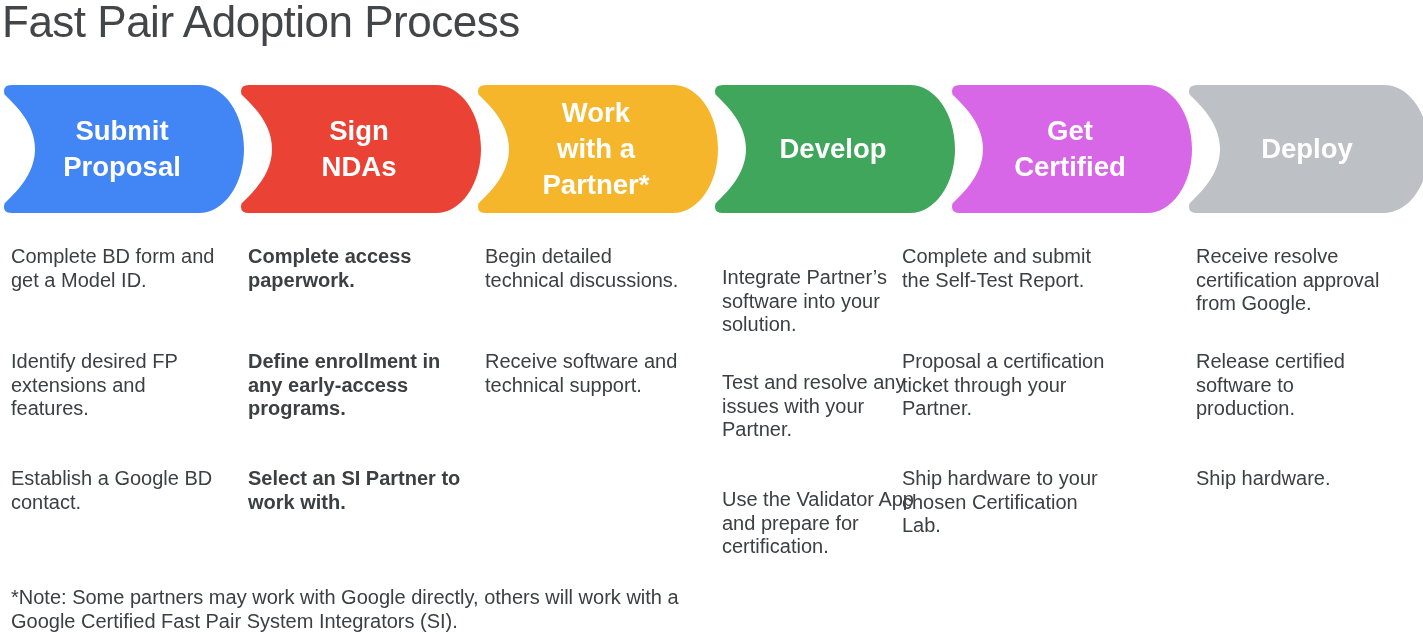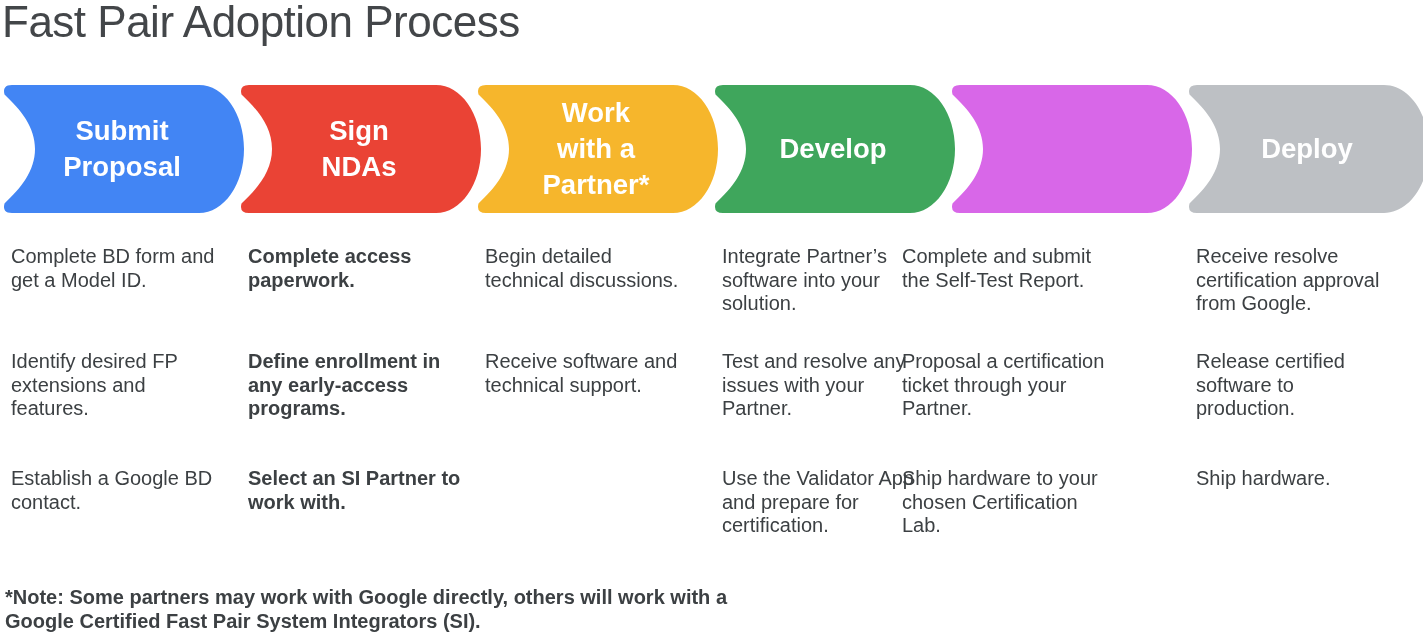--- a/index.html
+++ b/index.html
@@ -48,32 +48,31 @@
   .cell {
     position: absolute;
     width: 224px;
     white-space: pre-line;
     color: #3C4043;
     font-size: 20px;
     line-height: 23.5px;
   }
   .note {
     position: absolute;
-    left: 5px;
+    left: 11px;
     top: 585px;
     width: 740px;
     white-space: pre-line;
     color: #3C4043;
     font-size: 20px;
     line-height: 24px;
-    font-weight: bold;
   }
   
   .c0 { left: 11px; }   .c1 { left: 248px; font-weight: bold; }  .c2 { left: 485px; }
-  .c3 { left: 722px; }  .c4 { left: 902px; }  .c5 { left: 1196px; }
+  .c3 { left: 722px; margin-top: 21px; }  .c4 { left: 902px; }  .c5 { left: 1196px; }
   
   .r0 { top: 245px; } .r1 { top: 350px; } .r2 { top: 467px; }
   
   .l0 { left: 34px; }   .l1 { left: 271px; }  .l2 { left: 508px; }
   .l3 { left: 745px; }  .l4 { left: 982px; }  .l5 { left: 1219px; }
 </style>
 </head>
 <body>
 
 <div class="page">
@@ -93,20 +92,22 @@
   </svg>
 
   <div class="step-label l0">Submit
 Proposal</div>
   <div class="step-label l1">Sign
 NDAs</div>
   <div class="step-label l2">Work
 with a
 Partner*</div>
   <div class="step-label l3">Develop</div>
+  <div class="step-label l4">Get
+Certified</div>
   <div class="step-label l5">Deploy</div>
 
   <div class="cell c0 r0">Complete BD form and
 get a Model ID.</div>
   <div class="cell c0 r1">Identify desired FP
 extensions and
 features.</div>
   <div class="cell c0 r2">Establish a Google BD
 contact.</div>
 

